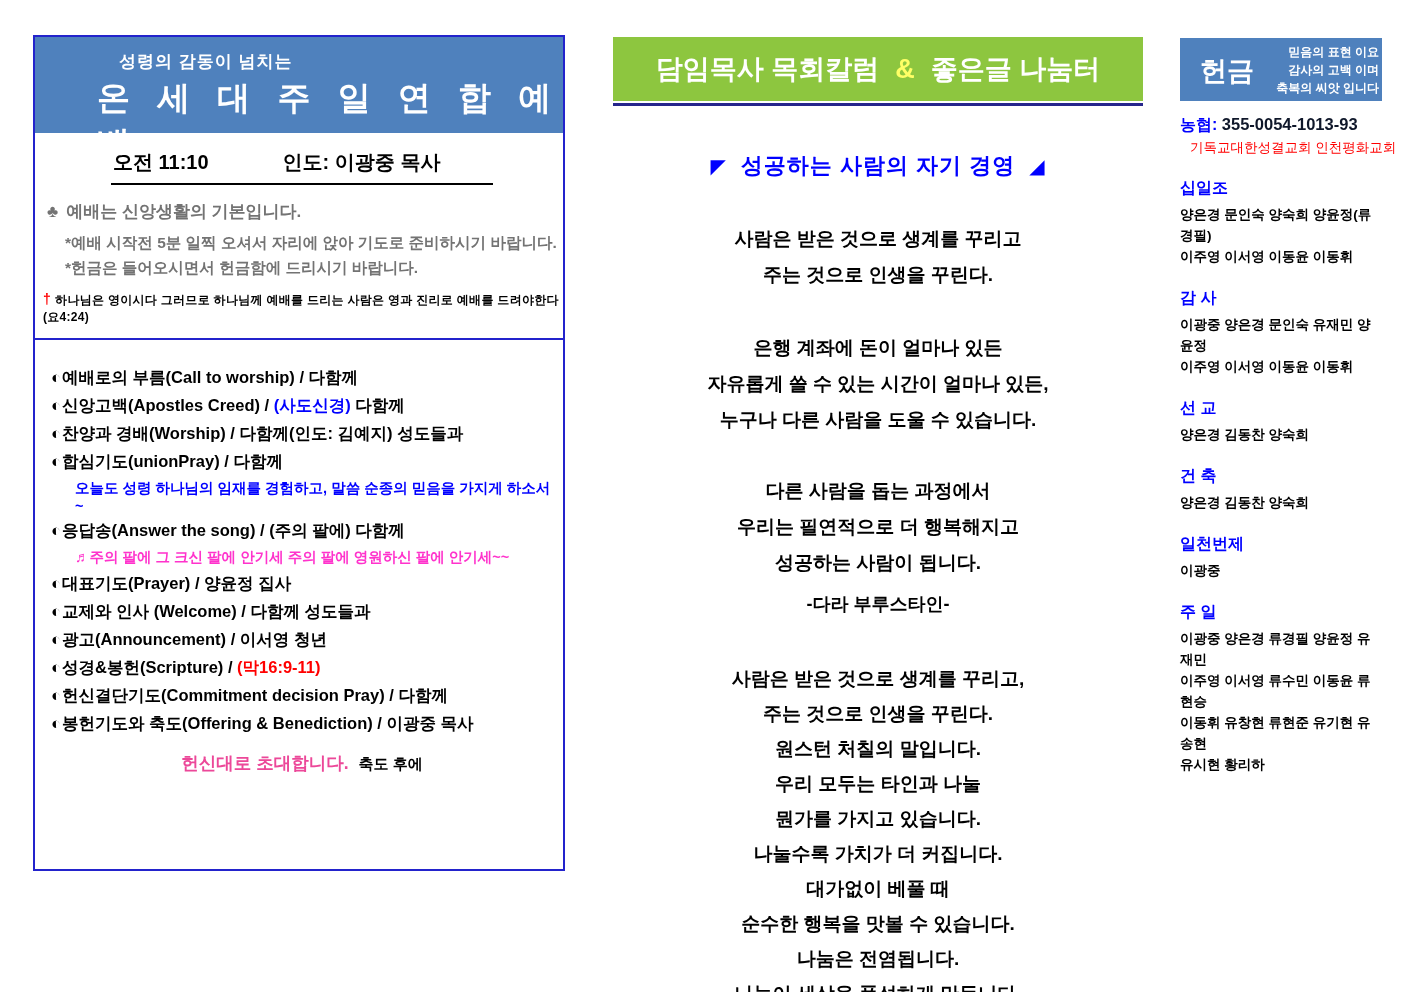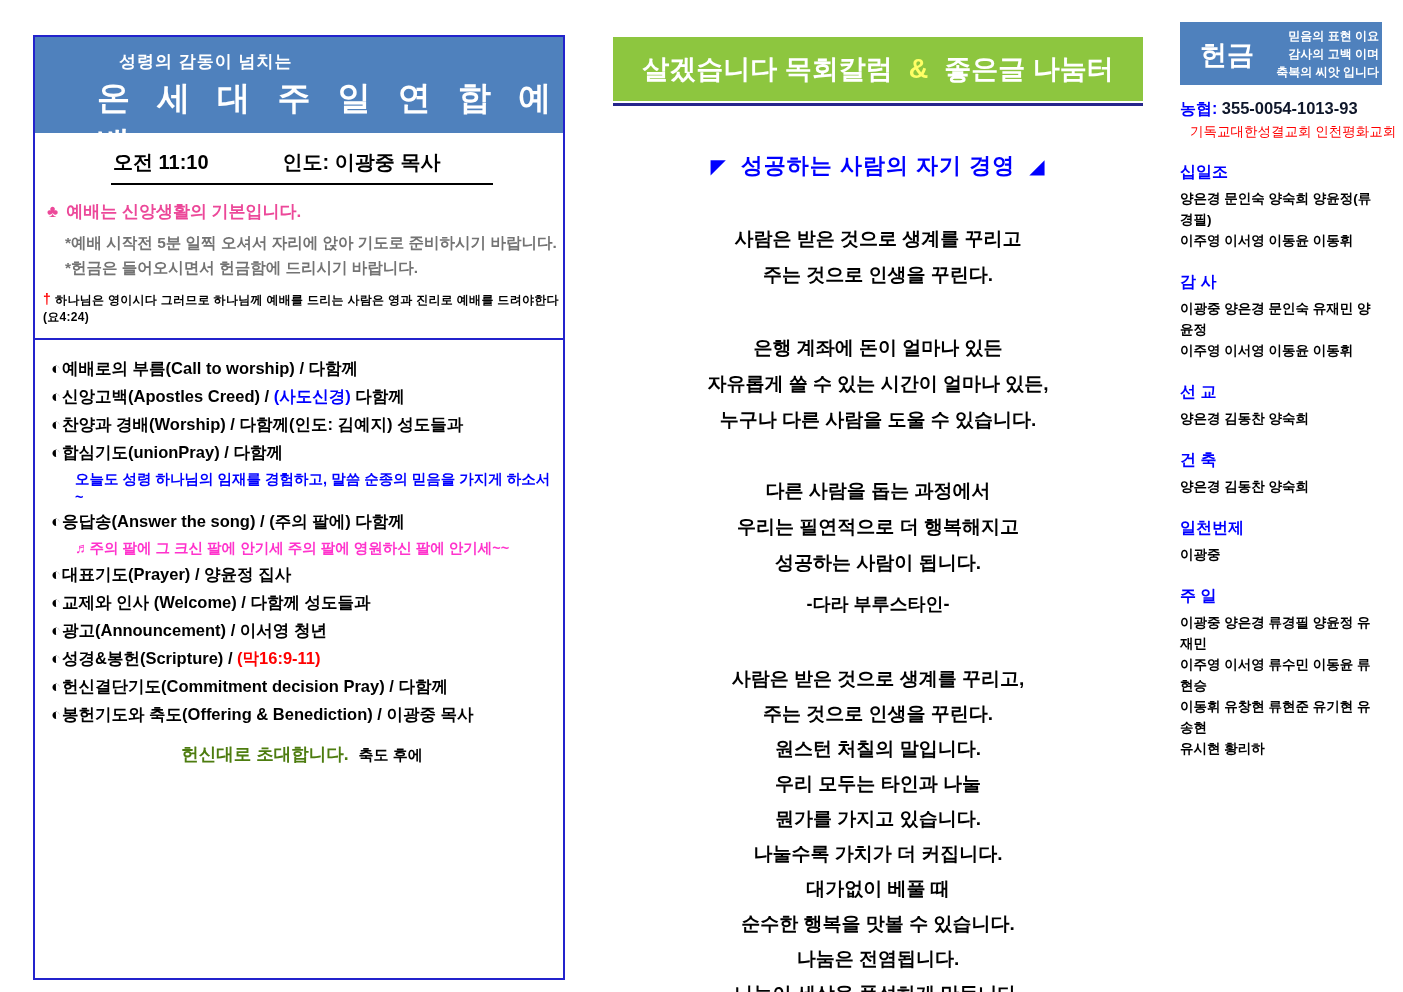--- a/index.html
+++ b/index.html
@@ -5,77 +5,77 @@
   * { box-sizing: border-box; }
   html,body { margin:0; padding:0; }
   body {
     width:1403px; height:992px; background:#ffffff; position:relative;
     font-family:"Liberation Sans","DejaVu Sans",sans-serif; color:#000;
   }
   .pre { white-space: pre-line; }
 
   
   .panel-left {
-    position:absolute; left:33px; top:35px; width:532px; height:945px;
+    position:absolute; left:33px; top:35px; width:532px; height:836px;
     border:2px solid #2323cc; background:#fff;
   }
   .lp-header { background:#4f81bd; height:96px; color:#fff; }
   .lp-sub { padding:13px 0 0 84px; font-size:17px; font-weight:bold; letter-spacing:1px; }
   .lp-title { padding:3px 0 0 62px; font-size:33px; font-weight:bold; letter-spacing:9px; }
   .lp-info { border-bottom:2px solid #2323cc; padding:16px 0 12px 0; }
   .lp-timerow { display:flex; font-size:20px; font-weight:bold; padding-left:78px; }
   .lp-leader { margin-left:74px; }
   .lp-underline { width:382px; border-bottom:2px solid #000; margin:7px 0 0 76px; }
-  .lp-notice-heading { color:#ec4899; font-weight:bold; font-size:17px; margin:15px 0 0 12px; }
+  .lp-notice-heading { color:#737373; font-weight:bold; font-size:17px; margin:15px 0 0 12px; }
   .lp-club { margin-right:8px; }
   .lp-notice-lines { color:#737373; font-size:15.5px; font-weight:bold; margin:7px 0 0 30px; line-height:25px; }
   .lp-verse { font-size:12px; font-weight:bold; margin:11px 0 0 8px; letter-spacing:0.3px; }
   .lp-cross { color:#ff0000; font-weight:bold; font-size:14px; margin-right:4px; }
 
   .lp-order { padding:6px 10px 0 16px; }
   .oitem { margin-top:6px; font-size:16.5px; font-weight:600; }
-  .oitem:first-child { margin-top:12px; }
+  .oitem:first-child { margin-top:21px; }
   .bullet { margin-right:1px; }
   .osub-blue { color:#0000ff; font-size:14.5px; font-weight:600; margin:6px 0 0 24px; }
   .osub-pink { color:#ff33cc; font-size:14.5px; font-weight:600; margin:6px 0 0 24px; }
   .accent-blue { color:#0000ff; }
   .accent-red  { color:#ff0000; font-weight:bold; }
   .accent-bold { font-weight:bold; }
 
   .theme-box {
     margin:14px 0 0 50px; width:382px; height:80px; background:#92d050;
     border-radius:14px; text-align:center; padding-top:7px;
   }
   .tb-theme   { color:#ff0000; font-weight:bold; font-size:16.5px; }
   .tb-sermon  { color:#000; font-weight:bold; font-size:20px; margin-top:4px; }
   .tb-preacher{ color:#0000ff; font-weight:bold; font-size:17px; text-align:right; padding-right:62px; margin-top:1px; }
 
   .invite-heading { text-align:center; margin-top:16px; }
-  .invite-red   { color:#4d7c0f; font-weight:bold; font-size:17.5px; }
+  .invite-red   { color:#ec4899; font-weight:bold; font-size:17.5px; }
   .invite-black { color:#000; font-weight:bold; font-size:15px; margin-left:10px; }
 
   
   .col { position:absolute; left:613px; top:37px; width:530px; text-align:center; }
   .banner {
     background:#8dc63f; height:64px; display:flex; align-items:center; justify-content:center;
     color:#fff; font-size:27px; font-weight:bold;
   }
   .banner-amp { color:#ffff66; margin:0 16px; }
   .banner-underline { border-bottom:3px solid #26268c; margin-top:2px; }
   .col-title { color:#0000ff; font-weight:bold; font-size:22px; margin-top:45px; letter-spacing:1px; }
   .col-title .tri { margin:0 14px; font-size:20px; }
   .para { font-size:19px; font-weight:600; line-height:36px; }
   .p1 { margin-top:40px; }
   .p2 { margin-top:37px; }
   .p3 { margin-top:35px; }
   .p4 { margin-top:45px; line-height:35px; }
   .attrib { font-size:18px; font-weight:600; margin-top:11px; }
 
   
-  .rp { position:absolute; left:1180px; top:22px; width:202px; }
+  .rp { position:absolute; left:1180px; top:38px; width:202px; }
   .offer-box { background:#4f81bd; color:#fff; display:flex; height:63px; }
   .offer-title { font-size:27px; font-weight:bold; padding:15px 6px 0 20px; }
   .offer-lines { flex:1; font-size:12px; font-weight:bold; text-align:right; padding:5px 3px 0 0; line-height:18px; }
   .account { margin-top:14px; font-size:16px; font-weight:bold; white-space:nowrap; }
   .acct-bank { color:#0000ff; }
   .acct-number { color:#0f172a; font-size:16.5px; }
   .church { color:#ff0000; font-weight:normal; font-size:13.5px; margin:3px 0 0 10px; white-space:nowrap; }
   .rsec { margin-top:21px; }
   .rsec-heading { color:#0000ff; font-weight:bold; font-size:16px; }
   .rsec-names { font-size:13.5px; font-weight:bold; line-height:21px; margin-top:5px; }
@@ -124,21 +124,21 @@
 
     <div class="invite-heading">
       <span class="invite-red">헌신대로 초대합니다.</span><span class="invite-black">축도 후에</span>
     </div>
 
   </div>
 </div>
 
 <div class="col">
   <div class="banner">
-    <span>살겠습니다 목회칼럼</span>
+    <span>담임목사 목회칼럼</span>
     <span class="banner-amp">&amp;</span>
     <span>좋은글 나눔터</span>
   </div>
   <div class="banner-underline"></div>
 
   <div class="col-title">
     <span class="tri">◤</span><span>성공하는 사람의 자기 경영</span><span class="tri">◢</span>
   </div>
 
   <div class="para p1 pre">사람은 받은 것으로 생계를 꾸리고

